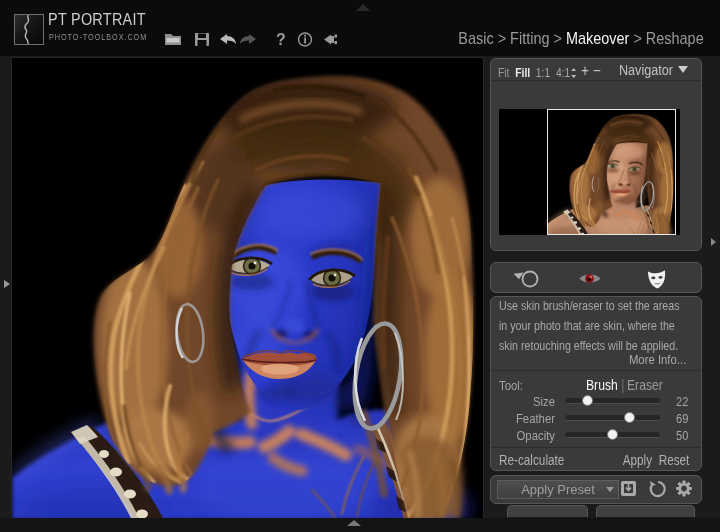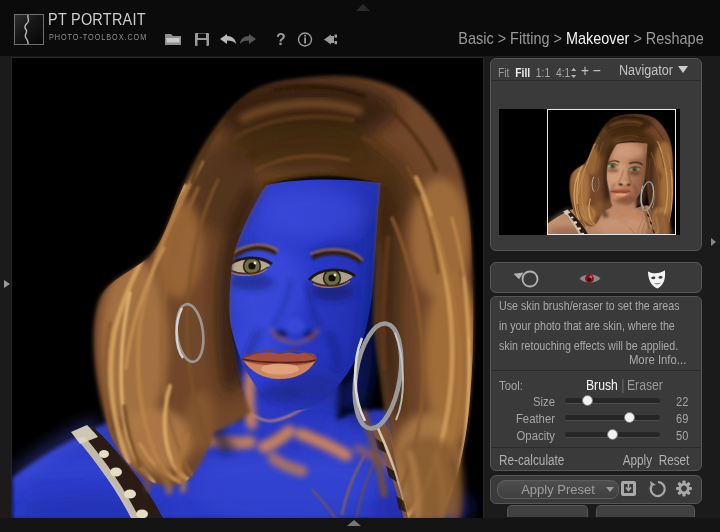--- a/index.html
+++ b/index.html
@@ -25,21 +25,21 @@
   #moreinfo{right:34px;top:352px;color:#a9a9a9;font-size:13.5px;transform:scaleX(0.84);transform-origin:right top;}
   #toolrow{left:499px;top:378px;color:#a5a5a5;font-size:13.5px;}
   .slbl{position:absolute;color:#a5a5a5;font-size:13.5px;text-align:right;width:60px;transform:scaleX(0.84);transform-origin:right top;}
   .sval{position:absolute;color:#a5a5a5;font-size:13px;transform:scaleX(0.85);transform-origin:left top;}
   .track{position:absolute;left:565px;width:95px;height:5px;background:#262626;border-radius:3px;border-bottom:1px solid #4d4d4d;}
   .knob{position:absolute;width:11px;height:11px;border-radius:50%;background:#f2f2f2;border:1px solid #777;box-sizing:border-box;}
   #div1{left:491px;top:447px;width:210px;height:1px;background:#2d2d2d;}
   #recalc{left:499px;top:452px;color:#b0b0b0;font-size:14px;transform:scaleX(0.84);transform-origin:left top;}
   #applyreset{right:31px;top:452px;color:#b0b0b0;font-size:14px;transform:scaleX(0.84);transform-origin:right top;}
   #presetpanel{left:490px;top:475px;width:212px;height:29px;}
-  #presetbtn{left:497px;top:480px;width:122px;height:19px;background:linear-gradient(#4e4e4e,#3f3f3f);border:1px solid #5e5e5e;border-radius:8px;box-sizing:border-box;color:#9f9f9f;font-size:13px;text-align:center;line-height:17px;transform-origin:center;}
+  #presetbtn{left:497px;top:480px;width:122px;height:19px;background:linear-gradient(#4e4e4e,#3f3f3f);border:1px solid #5e5e5e;border-radius:0;box-sizing:border-box;color:#9f9f9f;font-size:13px;text-align:center;line-height:17px;transform-origin:center;}
   #ptri{left:606px;top:487px;width:0;height:0;border-left:4px solid transparent;border-right:4px solid transparent;border-top:5px solid #999;}
   .bbtn{position:absolute;top:505px;height:12px;background:#404040;border:1px solid #585858;border-bottom:none;border-radius:5px 5px 0 0;box-sizing:border-box;}
   #botbar{left:0;top:518px;width:720px;height:14px;background:#141414;}
   .tri{position:absolute;width:0;height:0;}
 </style>
 </head>
 <body>
 <div class="abs" id="topbar"></div>
 <div class="abs" id="logo">
   <svg width="28" height="29" viewBox="0 0 28 29" style="display:block">

